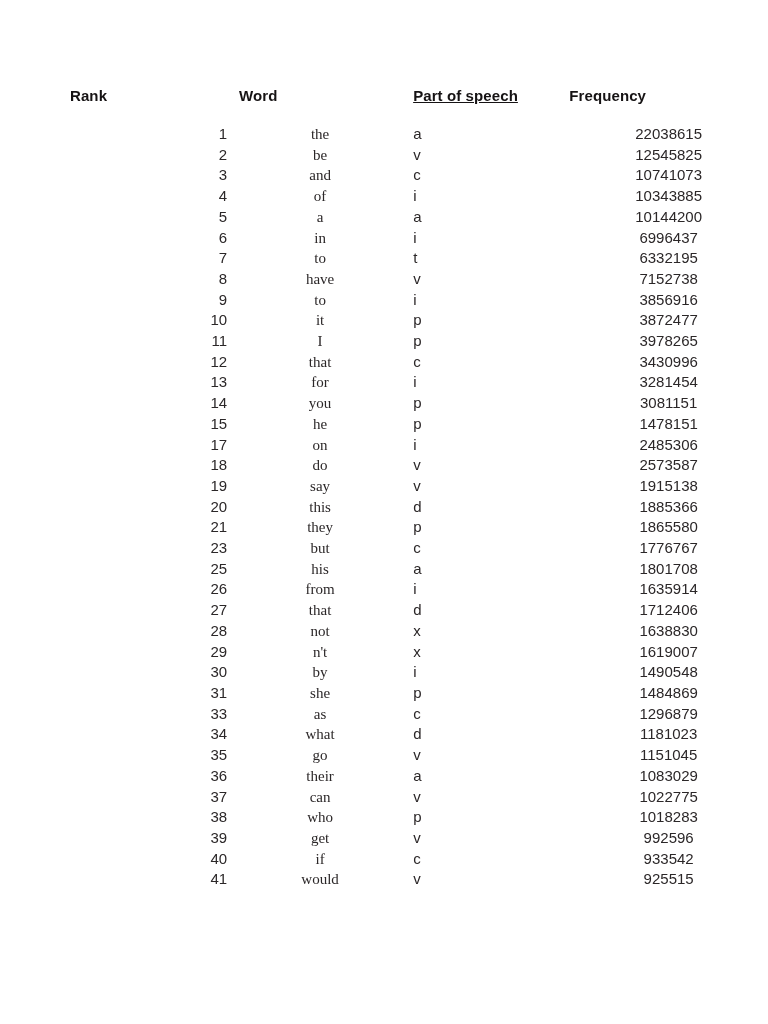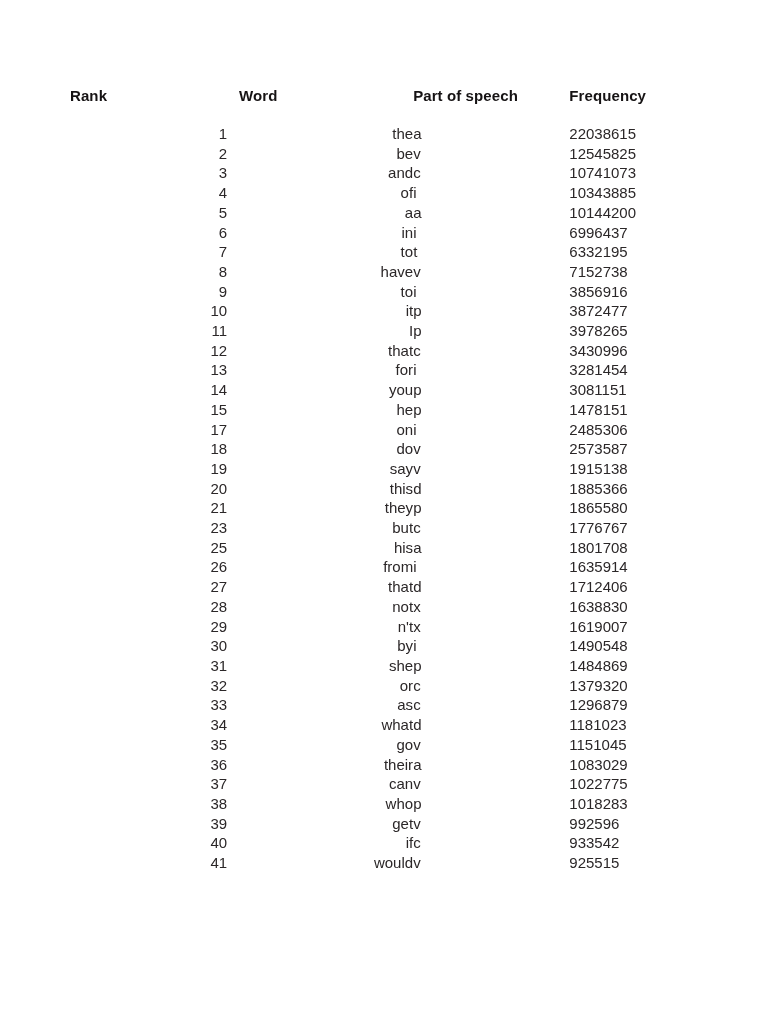--- a/index.html
+++ b/index.html
@@ -82,38 +82,39 @@
   }
 
   
   .c-rank {
     width: 180px;
     text-align: right;
     padding-right: 0;
   }
   .c-word {
     width: 200px;
-    text-align: right;
+    text-align: center;
     padding-left: 10px;
+    font-family: Liberation Serif, serif;
   }
   .c-pos {
     width: 166px;
     text-align: left;
     padding-left: 1px;
   }
   .c-freq {
     width: 222px;
-    text-align: left;
+    text-align: center;
     padding-right: 95px;
   }
 
   
   .head-row .h-rank { width: 180px; }
   .head-row .h-word { width: 200px; padding-left: 12px; margin-top: 11px; }
-  .head-row .h-pos  { width: 166px; padding-left: 0px; }
+  .head-row .h-pos  { width: 166px; padding-left: 0px; text-decoration: underline; }
   .head-row .h-freq { width: 222px; padding-left: 0px; }
 
   .table-wrap {
     position: absolute;
     left: 0;
     top: 86px;
     width: 768px;
   }
 </style>
 </head>
@@ -299,26 +300,20 @@
             <td class="c-pos">i</td>
             <td class="c-freq">1490548</td>
           </tr>
           <tr class="data-row">
             <td class="c-rank">31</td>
             <td class="c-word">she</td>
             <td class="c-pos">p</td>
             <td class="c-freq">1484869</td>
           </tr>
           <tr class="data-row">
-            <td class="c-rank">32</td>
-            <td class="c-word">or</td>
-            <td class="c-pos">c</td>
-            <td class="c-freq">1379320</td>
-          </tr>
-          <tr class="data-row">
             <td class="c-rank">33</td>
             <td class="c-word">as</td>
             <td class="c-pos">c</td>
             <td class="c-freq">1296879</td>
           </tr>
           <tr class="data-row">
             <td class="c-rank">34</td>
             <td class="c-word">what</td>
             <td class="c-pos">d</td>
             <td class="c-freq">1181023</td>

